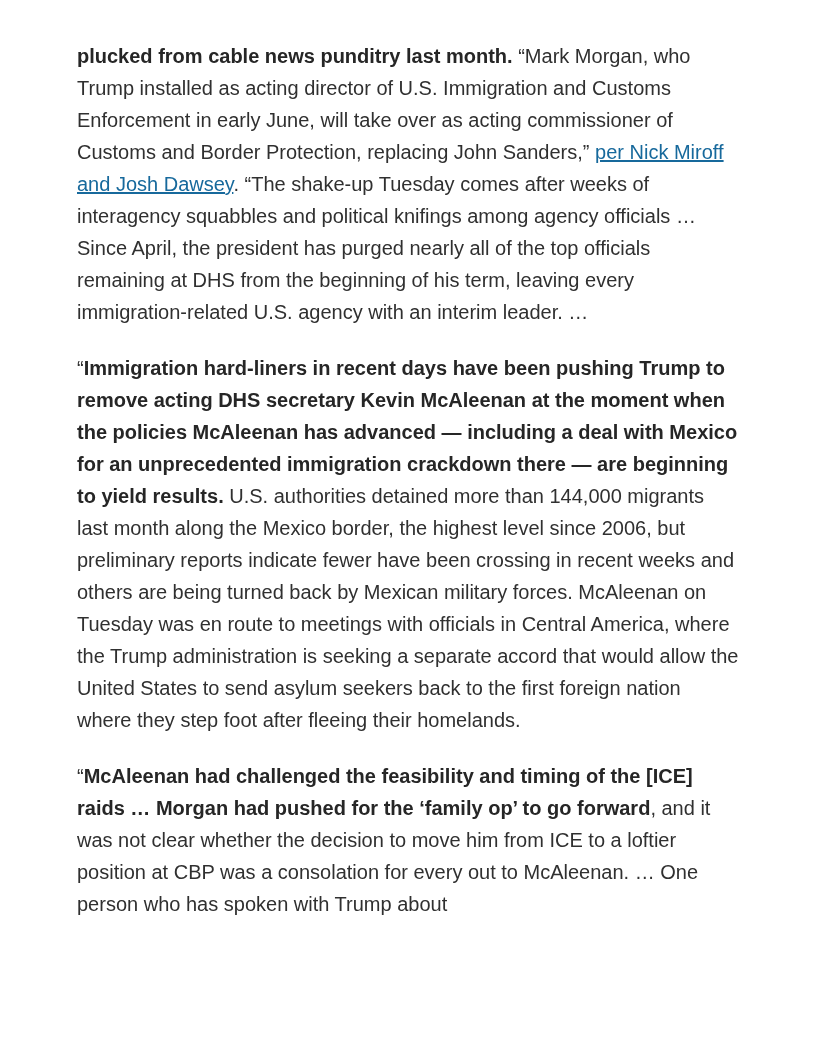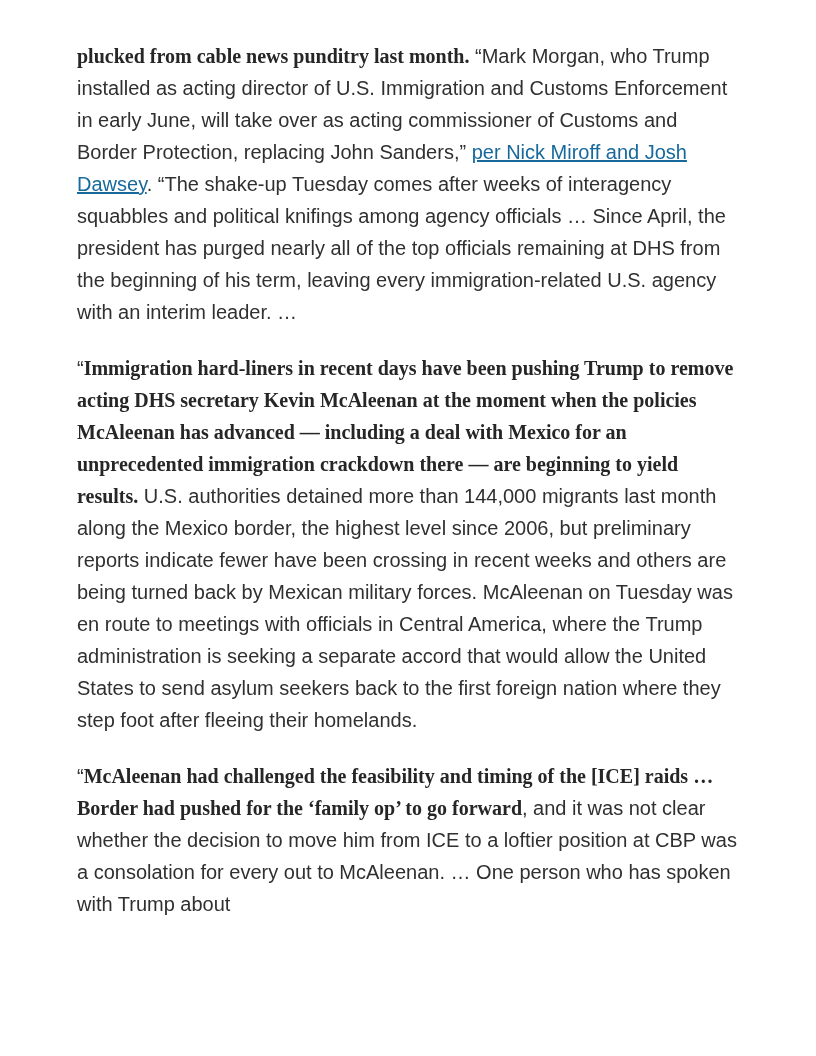--- a/index.html
+++ b/index.html
@@ -21,30 +21,29 @@
   .article p {
     font-size: 20px;
     line-height: 32px;
     color: #303030;
     margin: 0 0 24px 0;
     font-weight: 400;
   }
   .article p strong {
     font-weight: 700;
     color: #262626;
-    font-family: Liberation Serif, serif;
   }
   .article a {
     color: #17699c;
     text-decoration: underline;
     cursor: pointer;
   }
 </style>
 </head>
 <body>
 
 <main class="page">
   <article class="article" id="article-body">
       <p><strong>plucked from cable news punditry last month.</strong><span> “Mark Morgan, who Trump installed as acting director of U.S. Immigration and Customs Enforcement in early June, will take over as acting commissioner of Customs and Border Protection, replacing John Sanders,” </span><a href="#">per Nick Miroff and Josh Dawsey</a><span>. “The shake-up Tuesday comes after weeks of interagency squabbles and political knifings among agency officials … Since April, the president has purged nearly all of the top officials remaining at DHS from the beginning of his term, leaving every immigration-related U.S. agency with an interim leader. …</span></p>
       <p><span>“</span><strong>Immigration hard-liners in recent days have been pushing Trump to remove acting DHS secretary Kevin McAleenan at the moment when the policies McAleenan has advanced — including a deal with Mexico for an unprecedented immigration crackdown there — are beginning to yield results.</strong><span> U.S. authorities detained more than 144,000 migrants last month along the Mexico border, the highest level since 2006, but preliminary reports indicate fewer have been crossing in recent weeks and others are being turned back by Mexican military forces. McAleenan on Tuesday was en route to meetings with officials in Central America, where the Trump administration is seeking a separate accord that would allow the United States to send asylum seekers back to the first foreign nation where they step foot after fleeing their homelands.</span></p>
-      <p><span>“</span><strong>McAleenan had challenged the feasibility and timing of the [ICE] raids … Border had pushed for the ‘family op’ to go forward</strong><span>, and it was not clear whether the decision to move him from ICE to a loftier position at CBP was a consolation for every out to McAleenan. … One person who has spoken with Trump about</span></p>
+      <p><span>“</span><strong>McAleenan had challenged the feasibility and timing of the [ICE] raids … Morgan had pushed for the ‘family op’ to go forward</strong><span>, and it was not clear whether the decision to move him from ICE to a loftier position at CBP was a consolation for every out to McAleenan. … One person who has spoken with Trump about</span></p>
     </article>
 </main>
 
 </body></html>

